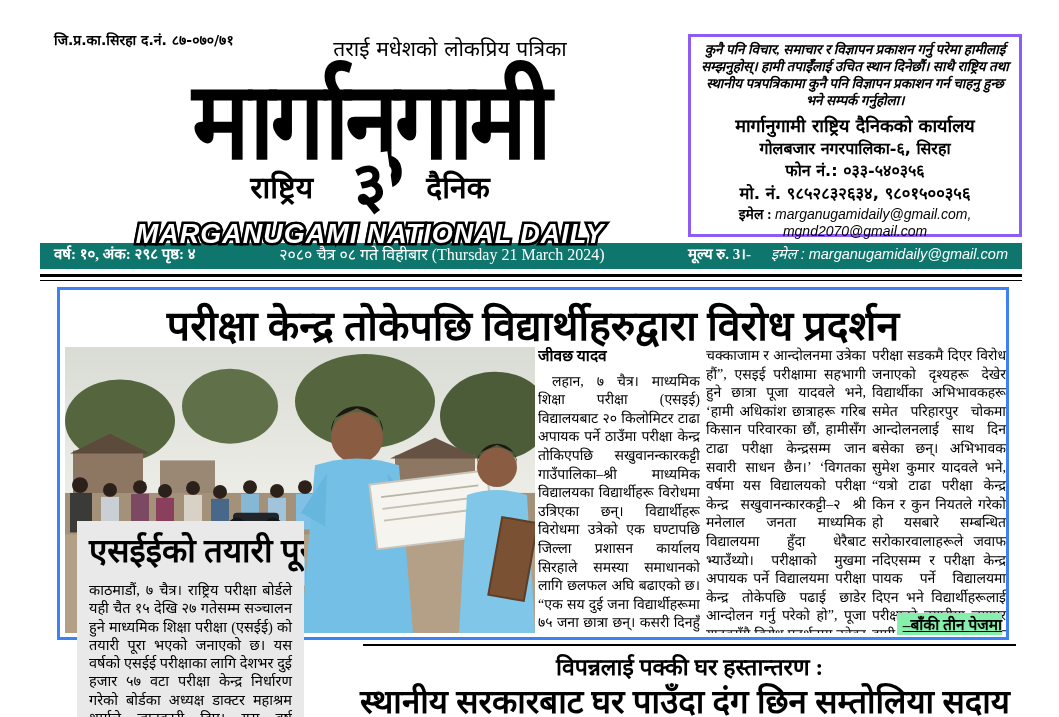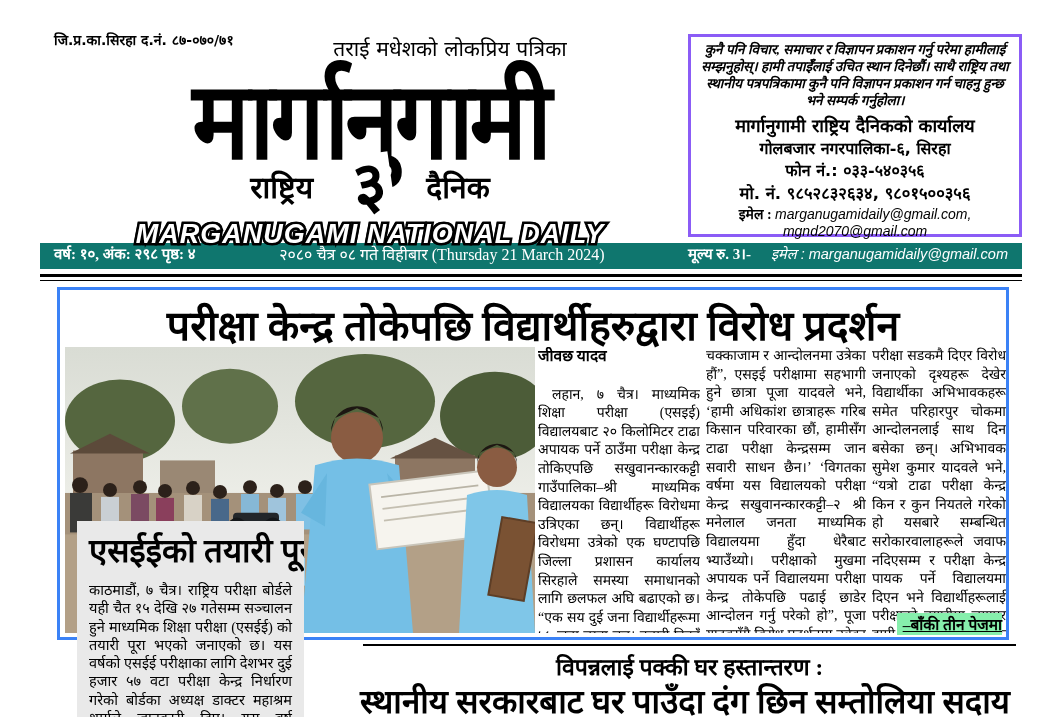--- a/index.html
+++ b/index.html
@@ -69,21 +69,21 @@
     font-size:41px; font-weight:bold; white-space:nowrap;
   }
   .lead-photo { position:absolute; left:5px; top:57px; width:470px; height:286px; }
   .news-col {
     position:absolute; top:57px; height:286px; overflow:hidden;
     font-size:14px; line-height:18.6px; text-align:justify;
   }
   .col-1 { left:478px; width:162px; }
   .col-2 { left:646px; width:160px; }
   .col-3 { left:812px; width:134px; }
-  .byline { font-weight:bold; font-size:15.5px; text-align:left; margin-bottom:20px; }
+  .byline { font-weight:bold; font-size:15.5px; text-align:left; margin-bottom:7px; }
   .indent { text-indent:14px; }
   .continuation {
     position:absolute; right:4px; bottom:2px; background:#86efac; padding-left:6px;
     font-weight:bold; font-size:15.5px; z-index:2;text-decoration:underline;
   }
 
   
   .see-box {
     left:77px; top:521px; width:227px; height:196px; background:#e9e9e9;
     padding:4px 12px 0; z-index:6; overflow:hidden;

